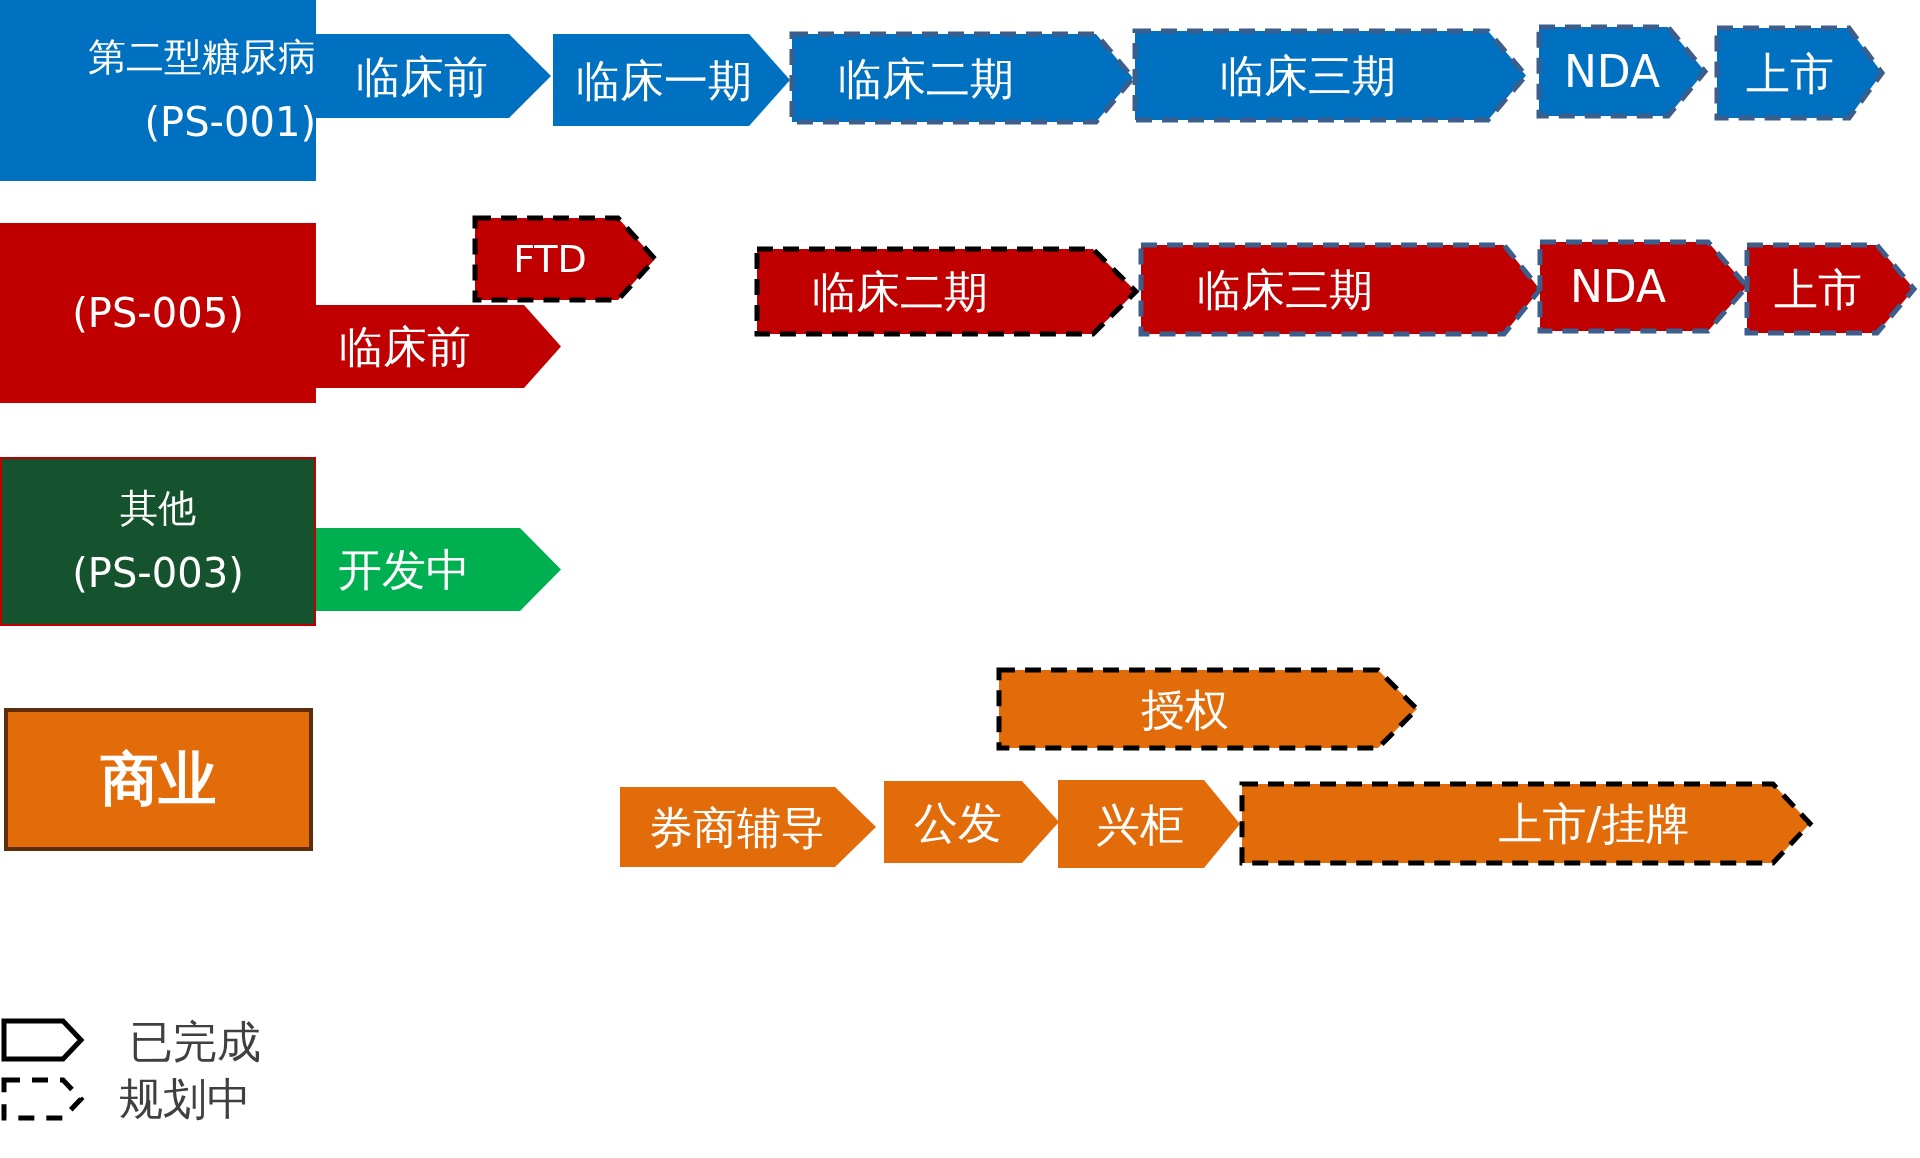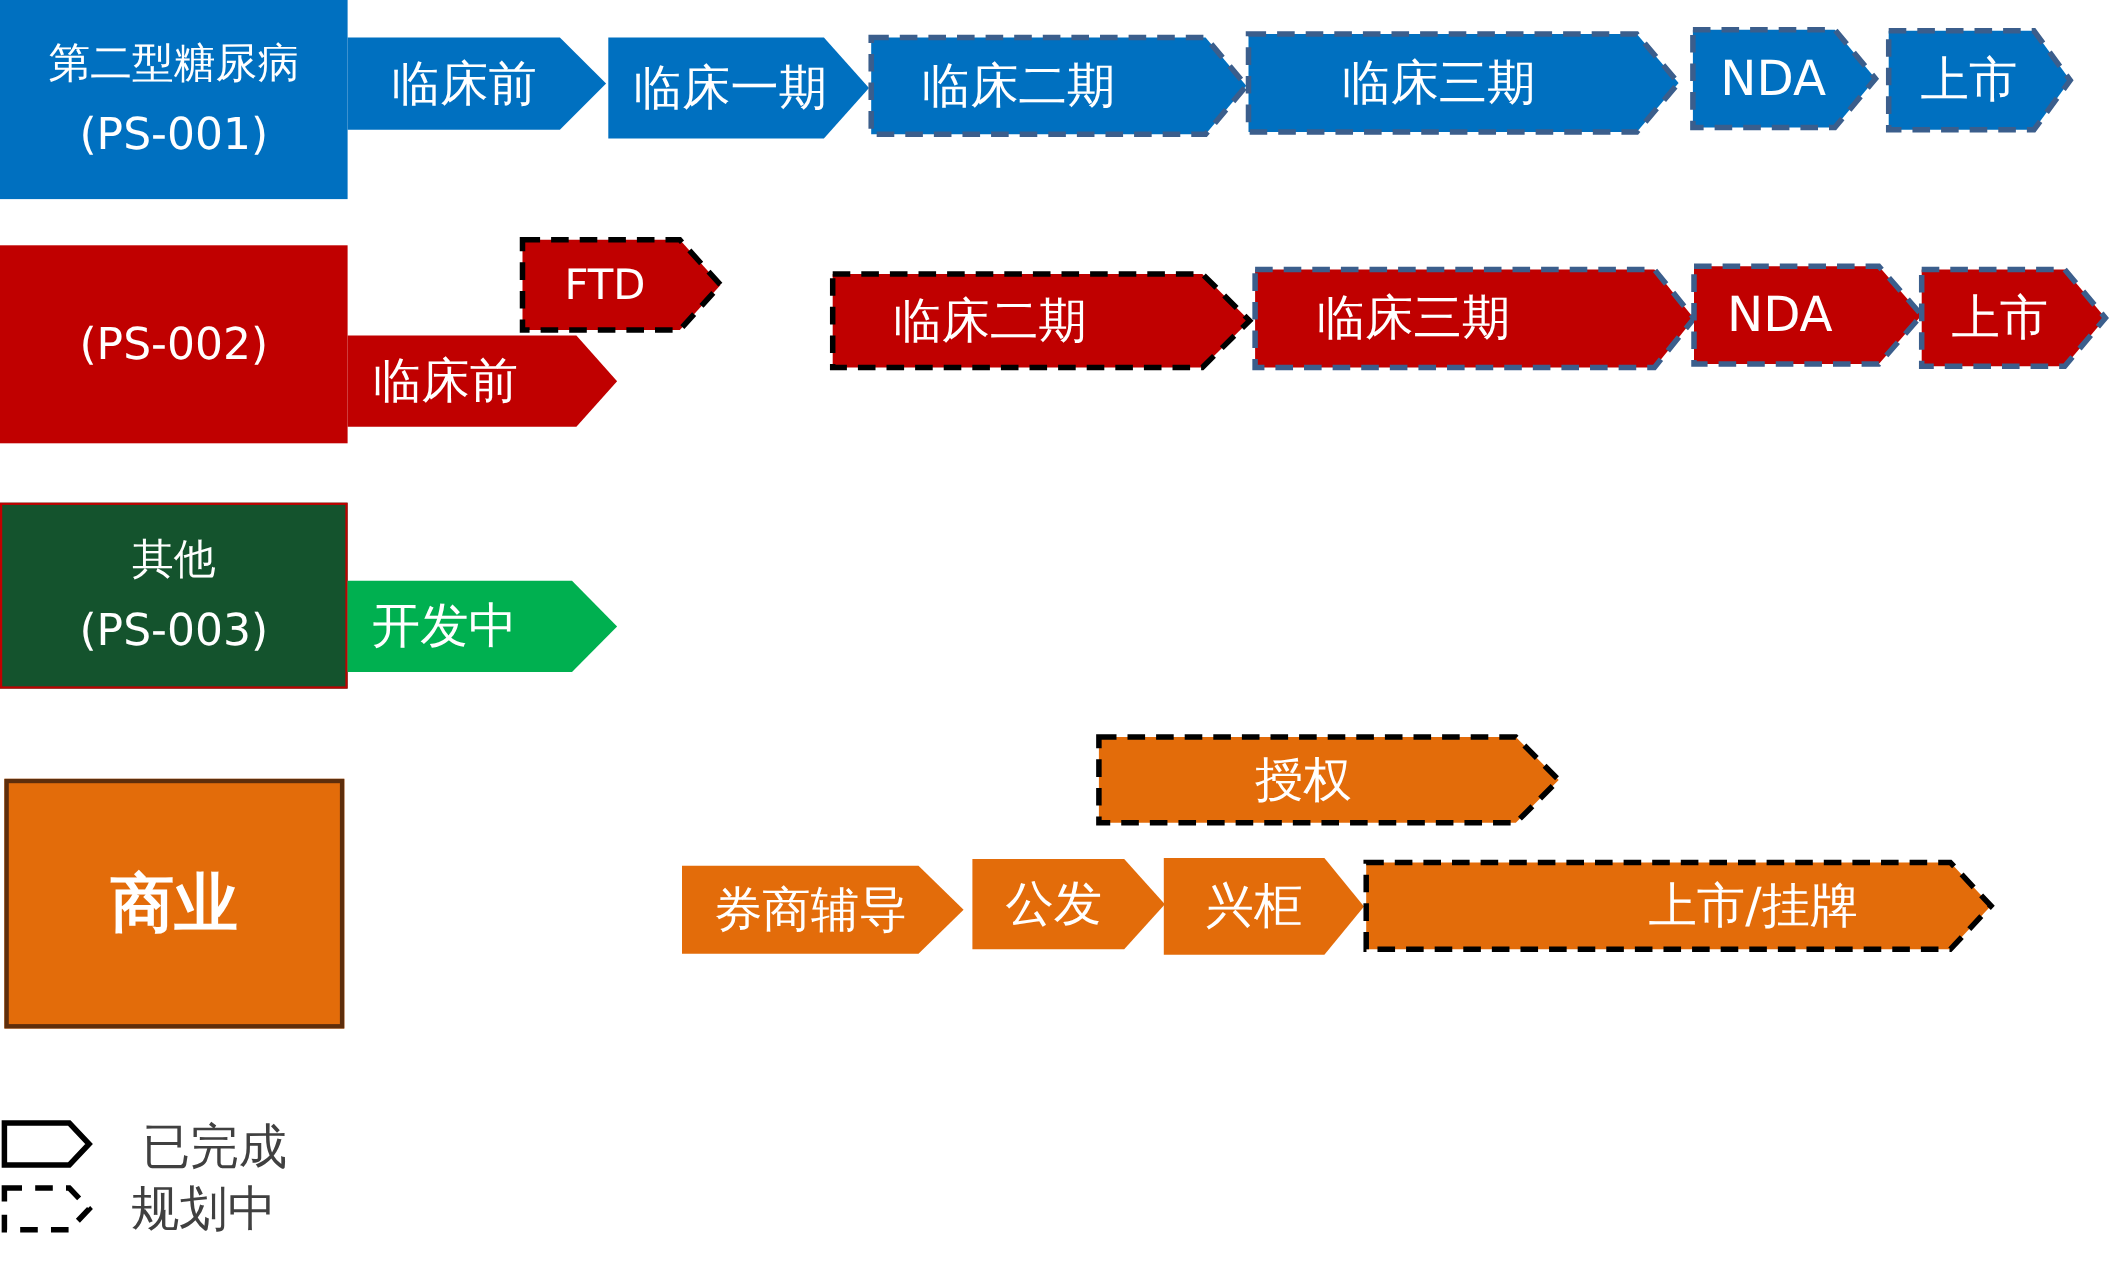--- a/index.html
+++ b/index.html
@@ -1,38 +1,38 @@
 <!DOCTYPE html>
 <html><head>
 <meta charset="utf-8">
 <style>
   html, body { margin:0; padding:0; background:#ffffff; }
   body { width:1920px; height:1158px; position:relative; overflow:hidden; font-family:"DejaVu Sans", "Liberation Sans", sans-serif; }
   .box { position:absolute; color:#fff; display:flex; flex-direction:column; align-items:center; justify-content:center; box-sizing:border-box; }
   .box span { display:block; line-height:1.1; }
   .box .l1 { font-size:38px; margin-bottom:22px; }
   .box .l2 { font-size:40px; }
-  #main-blue { left:0; top:0; width:316px; height:181px; background:#0070C0; }
+  #main-blue { left:0; top:0; width:316px; height:181px; background:#0070C0;align-items:flex-end; }
   #main-red { left:0; top:223px; width:316px; height:180px; background:#C00000; }
   #main-green { left:0; top:457px; width:316px; height:169px; background:#14532d; border:2px solid #C00000; }
-  #main-orange { left:4px; top:708px; width:309px; height:227px; background:#E36C0A; border:4px solid #5E2E0C;justify-content:center; }
+  #main-orange { left:4px; top:708px; width:309px; height:143px; background:#E36C0A; border:4px solid #5E2E0C;justify-content:center; }
   #main-orange .l1 { font-size:58px; margin:0; font-weight:bold; }
   svg.arrows { position:absolute; left:0; top:0; width:1920px; height:1158px; }
   svg.arrows text { fill:#fff; font-family:"DejaVu Sans", "Liberation Sans", sans-serif; dominant-baseline:central; }
   .legend-text { position:absolute; font-size:44px; color:#404040; font-family:"DejaVu Sans", "Liberation Sans", sans-serif; }
 </style>
 </head>
 <body>
 
 <div class="box" id="main-blue">
   <span class="l1">第二型糖尿病</span>
   <span class="l2">(PS-001)</span>
 </div>
 <div class="box" id="main-red">
-  <span class="l2">(PS-002)</span>
+  <span class="l2">(PS-005)</span>
 </div>
 <div class="box" id="main-green">
   <span class="l1">其他</span>
   <span class="l2">(PS-003)</span>
 </div>
 <div class="box" id="main-orange">
   <span class="l1">商业</span>
 </div>
 
 <svg class="arrows" id="arrows" xmlns="http://www.w3.org/2000/svg">

